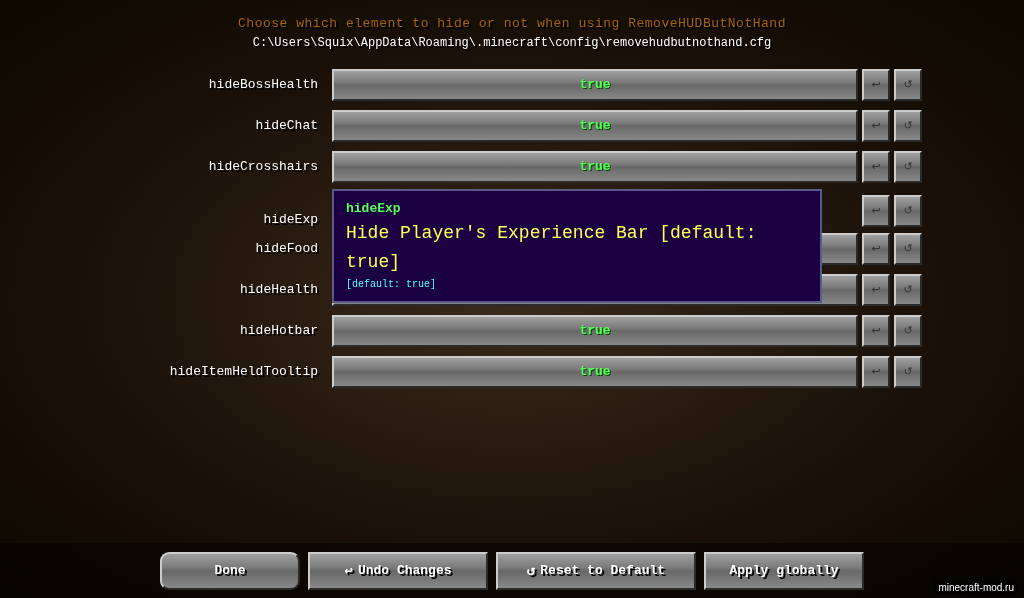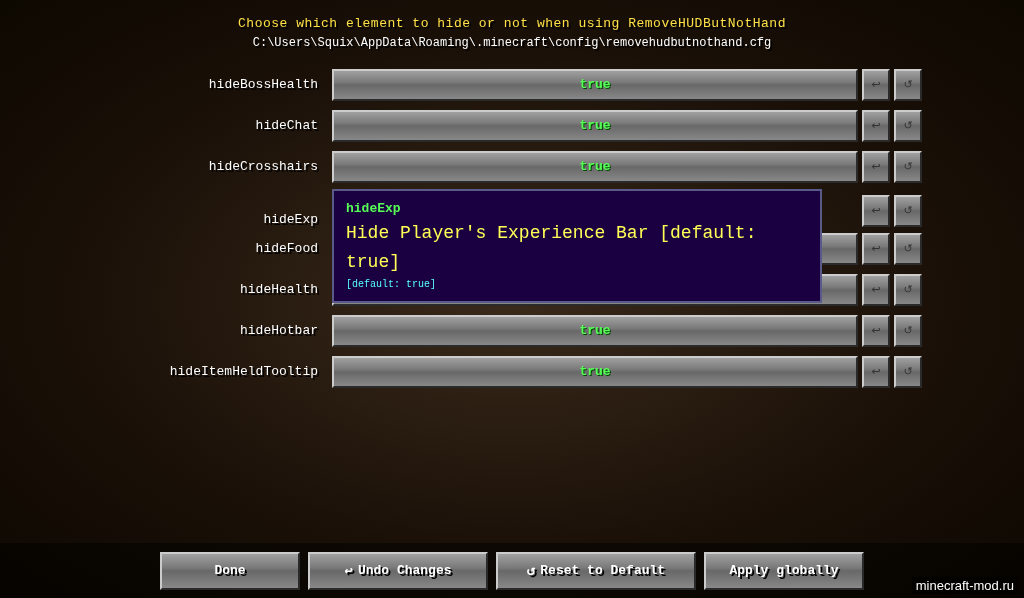--- a/index.html
+++ b/index.html
@@ -53,21 +53,21 @@
     }
 
     .header {
       text-align: center;
       margin-top: 14px;
       margin-bottom: 14px;
       line-height: 1.5;
     }
 
     .header-title {
-      color: #fde047;
+      color: #a16207;
       font-size: 13px;
       letter-spacing: 0.5px;
       font-family: 'Courier New', monospace;
       text-shadow: 2px 2px 0px #000;
     }
 
     .header-path {
       color: #ffffff;
       font-size: 12px;
       font-family: 'Courier New', monospace;
@@ -203,20 +203,21 @@
       text-shadow: 2px 2px 0px #000;
       padding: 0 18px;
       display: flex;
       align-items: center;
       gap: 5px;
     }
 
     .done-btn {
       min-width: 140px;
       justify-content: center;
+      border-radius: 9px;
     }
 
     .undo-btn {
       min-width: 180px;
       justify-content: center;
     }
 
     .reset-btn {
       min-width: 200px;
       justify-content: center;
@@ -225,21 +226,21 @@
     .apply-btn {
       min-width: 160px;
       justify-content: center;
     }
 
     .watermark {
       position: absolute;
       bottom: 4px;
       right: 6px;
       color: #ffffff;
-      font-size: 13px;
+      font-size: 10px;
       font-family: Arial, sans-serif;
       background: rgba(0,0,0,0.5);
       padding: 1px 4px;
       z-index: 200;
     }
   </style>
 </head>
 <body>
 
 <div class="container">

